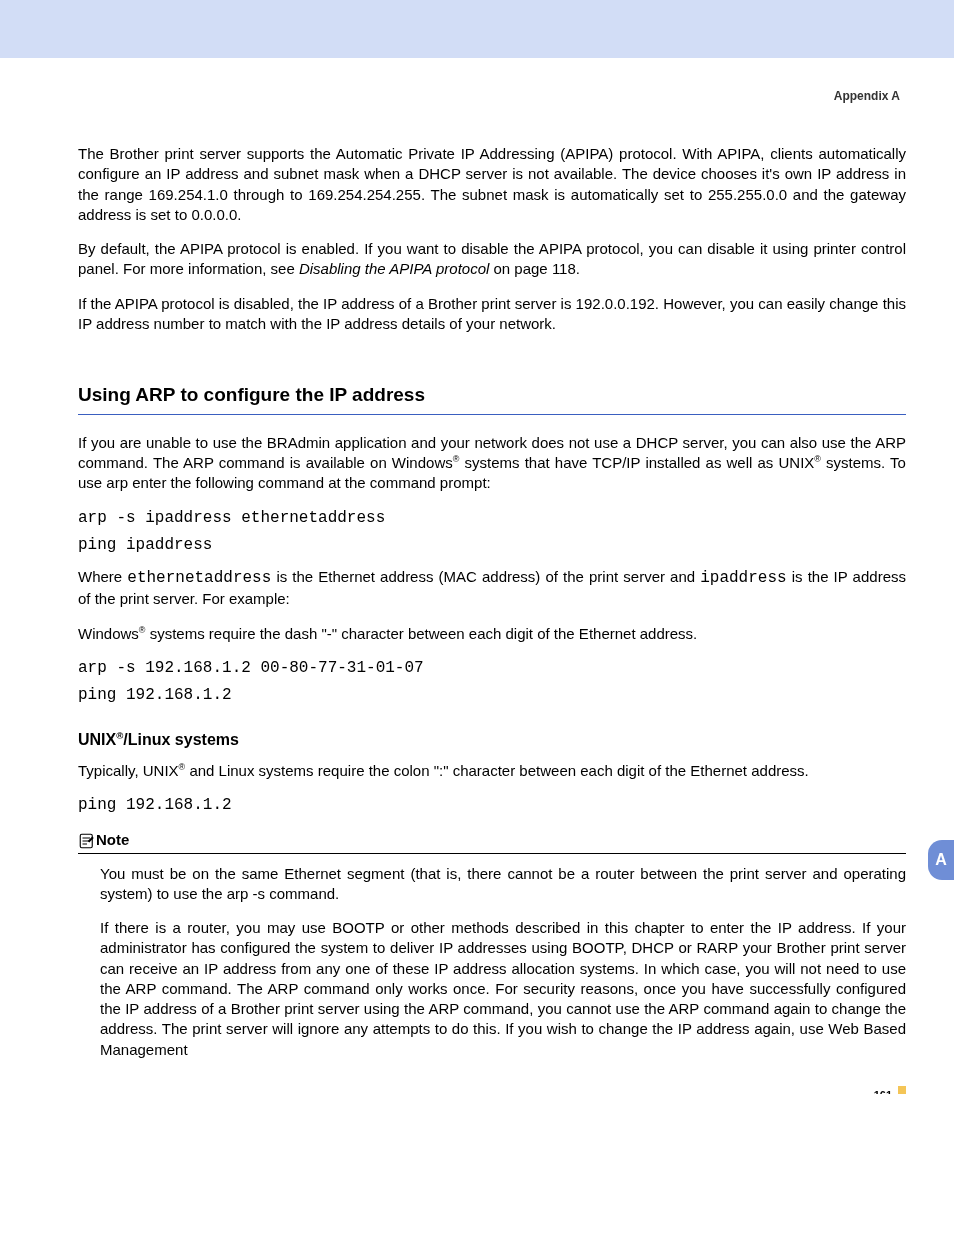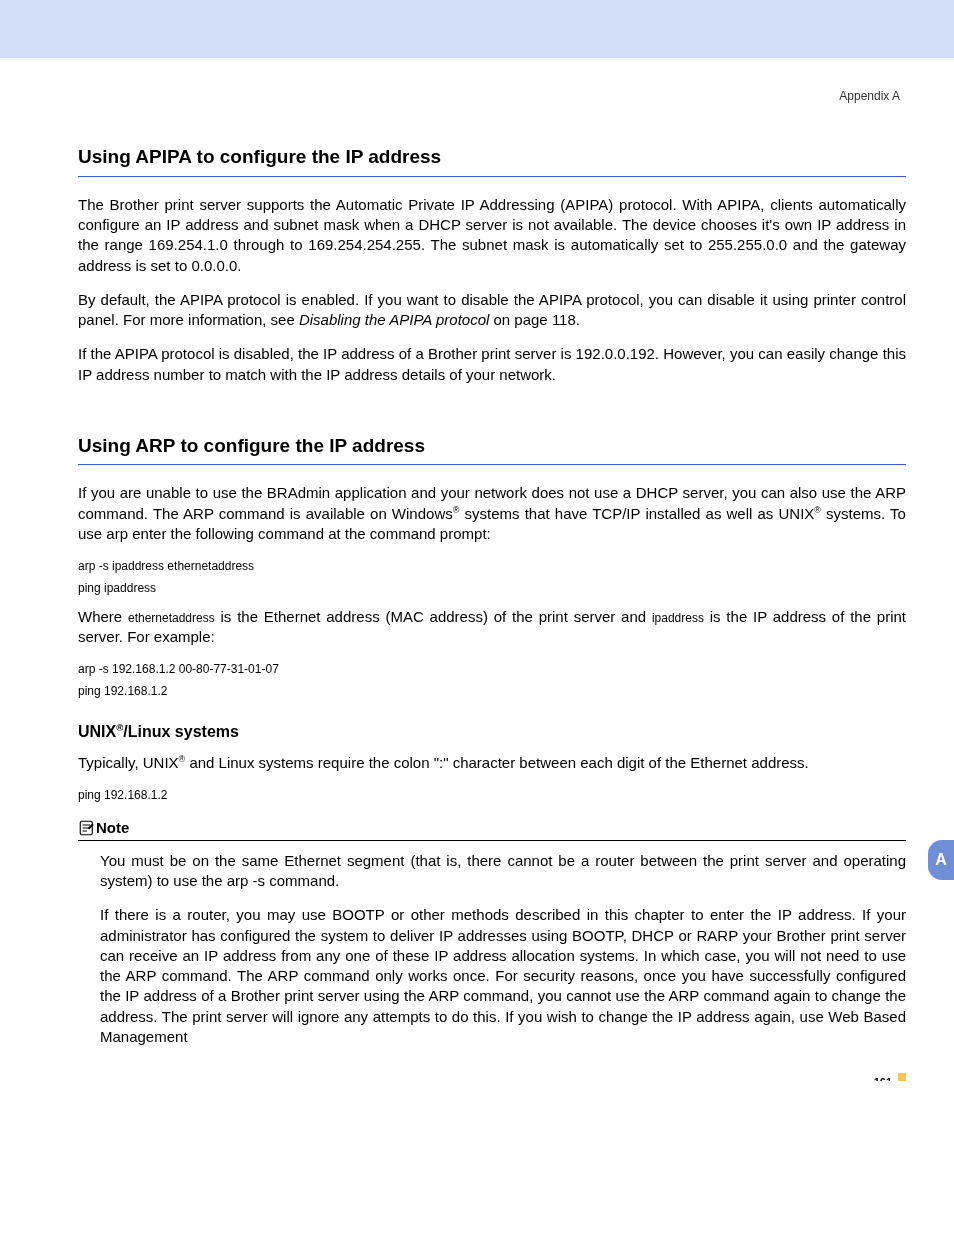--- a/index.html
+++ b/index.html
@@ -20,38 +20,39 @@
   .page {
     padding: 30px 48px 20px 78px;
     position: relative;
   }
   .header-label {
     text-align: right;
     font-size: 12px;
     color: #333;
     margin-bottom: 40px;
     padding-right: 6px;
+    font-weight: bold;
   }
   h2.section {
     font-size: 19px;
     font-weight: bold;
     color: #000;
     padding-bottom: 6px;
     border-bottom: 1px solid #3a5fc0;
     margin-bottom: 18px;
     margin-top: 8px;
   }
   p.body {
     margin-bottom: 14px;
     text-align: justify;
   }
   .italic { font-style: italic; }
   .mono {
-    font-family: Liberation Sans, sans-serif;
-    font-size: 12px;
+    font-family: Liberation Mono, monospace;
+    font-size: 16px;
   }
   pre.mono {
     margin-bottom: 6px;
     white-space: pre;
   }
   h3.subhead {
     font-size: 16px;
     font-weight: bold;
     margin-top: 22px;
     margin-bottom: 10px;
@@ -121,39 +122,41 @@
 <div class="top-band"></div>
 
 <div class="side-tab">
   <span>A</span>
 </div>
 
 <div class="page">
 
   <div class="header-label">Appendix A</div>
 
-  <h2 class="section">Using APIPA to configure the IP address</h2>
   <p class="body">The Brother print server supports the Automatic Private IP Addressing (APIPA) protocol. With APIPA, clients automatically configure an IP address and subnet mask when a DHCP server is not available. The device chooses it's own IP address in the range 169.254.1.0 through to 169.254.254.255. The subnet mask is automatically set to 255.255.0.0 and the gateway address is set to 0.0.0.0.</p>
   <p class="body">
     <span>By default, the APIPA protocol is enabled. If you want to disable the APIPA protocol, you can disable it using printer control panel. For more information, see </span><span class="italic">Disabling the APIPA protocol</span><span> on page 118.</span>
   </p>
   <p class="body">If the APIPA protocol is disabled, the IP address of a Brother print server is 192.0.0.192. However, you can easily change this IP address number to match with the IP address details of your network.</p>
 
   <div class="spacer-big"></div>
 
   <h2 class="section">Using ARP to configure the IP address</h2>
   <p class="body">
     <span>If you are unable to use the BRAdmin application and your network does not use a DHCP server, you can also use the ARP command. The ARP command is available on Windows</span><span class="reg">®</span><span> systems that have TCP/IP installed as well as UNIX</span><span class="reg">®</span><span> systems. To use arp enter the following command at the command prompt:</span>
   </p>
   <pre class="mono">arp -s ipaddress ethernetaddress</pre>
   <pre class="mono">ping ipaddress</pre>
   <p class="body" style="margin-top:10px;">
     <span>Where </span><span class="mono">ethernetaddress</span><span> is the Ethernet address (MAC address) of the print server and </span><span class="mono">ipaddress</span><span> is the IP address of the print server. For example:</span>
   </p>
 
+  <p class="body">
+    <span>Windows</span><span class="reg">®</span><span> systems require the dash "-" character between each digit of the Ethernet address.</span>
+  </p>
   <pre class="mono">arp -s 192.168.1.2 00-80-77-31-01-07</pre>
   <pre class="mono">ping 192.168.1.2</pre>
 
   <h3 class="subhead">
     <span>UNIX</span><span class="reg">®</span><span>/Linux systems</span>
   </h3>
   <p class="body">
     <span>Typically, UNIX</span><span class="reg">®</span><span> and Linux systems require the colon ":" character between each digit of the Ethernet address.</span>
   </p>
   <pre class="mono">ping 192.168.1.2</pre>

